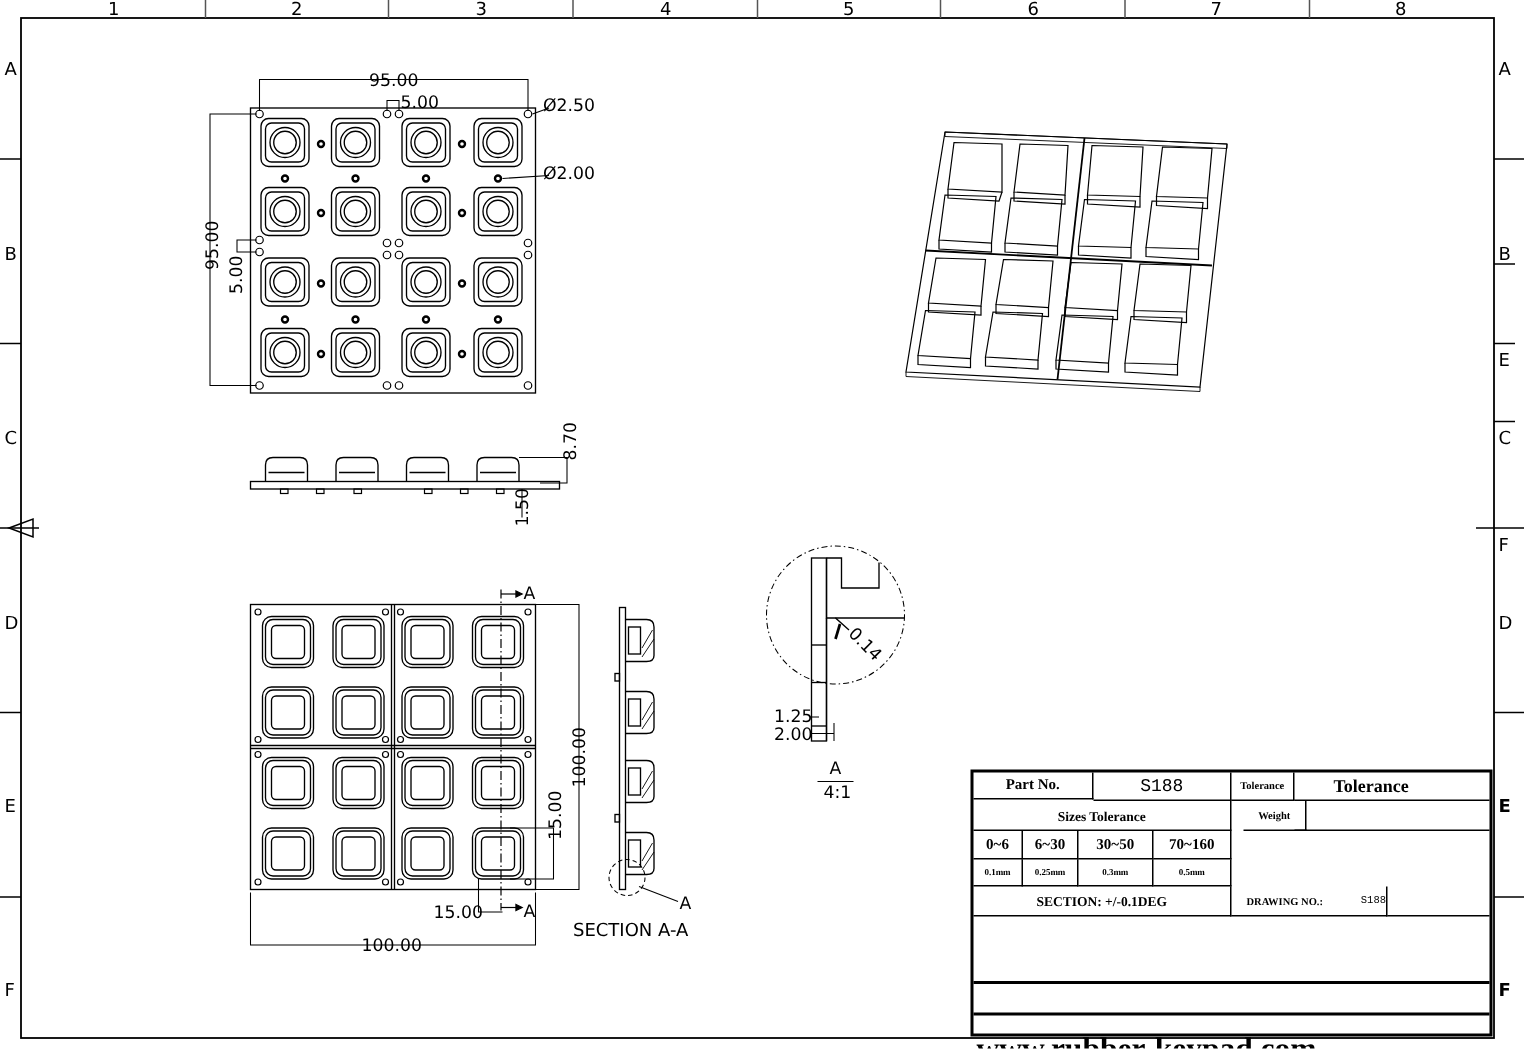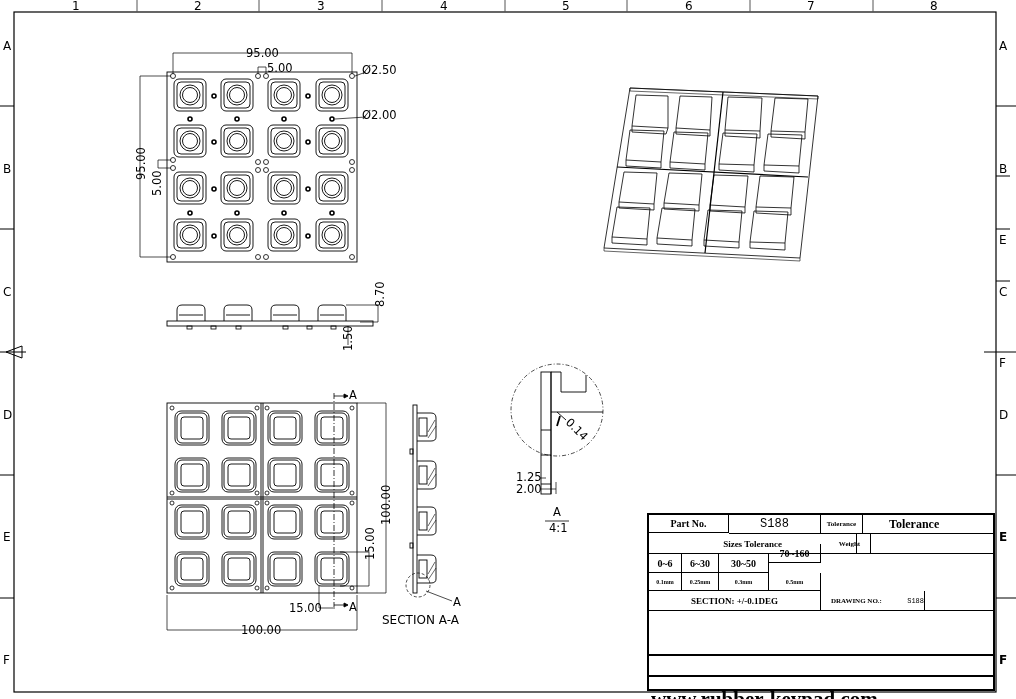--- a/index.html
+++ b/index.html
@@ -504,28 +504,28 @@
   </g>
 </svg>
 
 <div class="tb">
 
   <div class="cell" style="left:0;top:0;width:80px;height:18px;">Part No.</div>
   <div class="cell sans" style="left:80px;top:0;width:92px;height:19px;font-size:12px;">S188</div>
   <div class="cell sm" style="left:172px;top:0;width:42px;height:19px;">Tolerance</div>
   <div class="cell" style="left:214px;top:0;width:130px;height:19px;font-size:12px;justify-content:flex-start;padding-left:26px;border-right:none;">Tolerance</div>
 
-  <div class="cell" style="left:0;top:19px;width:208px;height:20px;font-size:9px;">Sizes Tolerance</div>
+  <div class="cell" style="left:0;top:19px;width:172px;height:20px;font-size:9px;">Sizes Tolerance</div>
   <div class="cell sm" style="left:180px;top:19px;width:42px;height:20px;">Weight</div>
   <div class="cell" style="left:214px;top:19px;width:130px;height:20px;border-right:none;"></div>
 
   <div class="cell" style="left:0;top:39px;width:33px;height:19px;text-align:center;">0~6</div>
   <div class="cell" style="left:33px;top:39px;width:37px;height:19px;">6~30</div>
   <div class="cell" style="left:70px;top:39px;width:50px;height:19px;">30~50</div>
-  <div class="cell" style="left:120px;top:29px;width:52px;height:19px;">70~160</div>
+  <div class="cell" style="left:120px;top:39px;width:52px;height:19px;">70~160</div>
 
   <div class="cell xs" style="left:0;top:58px;width:33px;height:18px;">0.1mm</div>
   <div class="cell xs" style="left:33px;top:58px;width:37px;height:18px;">0.25mm</div>
   <div class="cell xs" style="left:70px;top:58px;width:50px;height:18px;">0.3mm</div>
   <div class="cell xs" style="left:120px;top:58px;width:52px;height:18px;">0.5mm</div>
 
 
   <div class="cell" style="left:0;top:76px;width:172px;height:20px;font-size:9px;">SECTION: +/-0.1DEG</div>
   <div class="cell" style="left:172px;top:76px;width:104px;height:20px;font-size:7px;justify-content:space-between;padding-left:10px;">
     <span>DRAWING NO.:</span>

